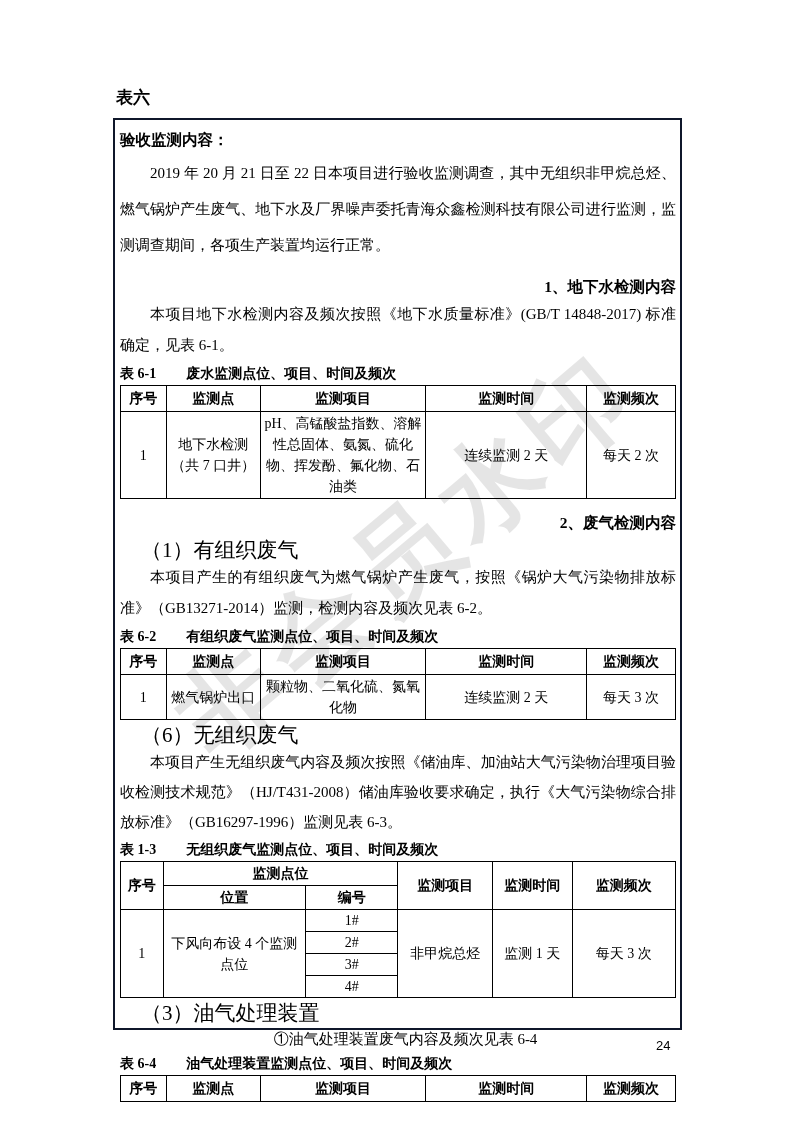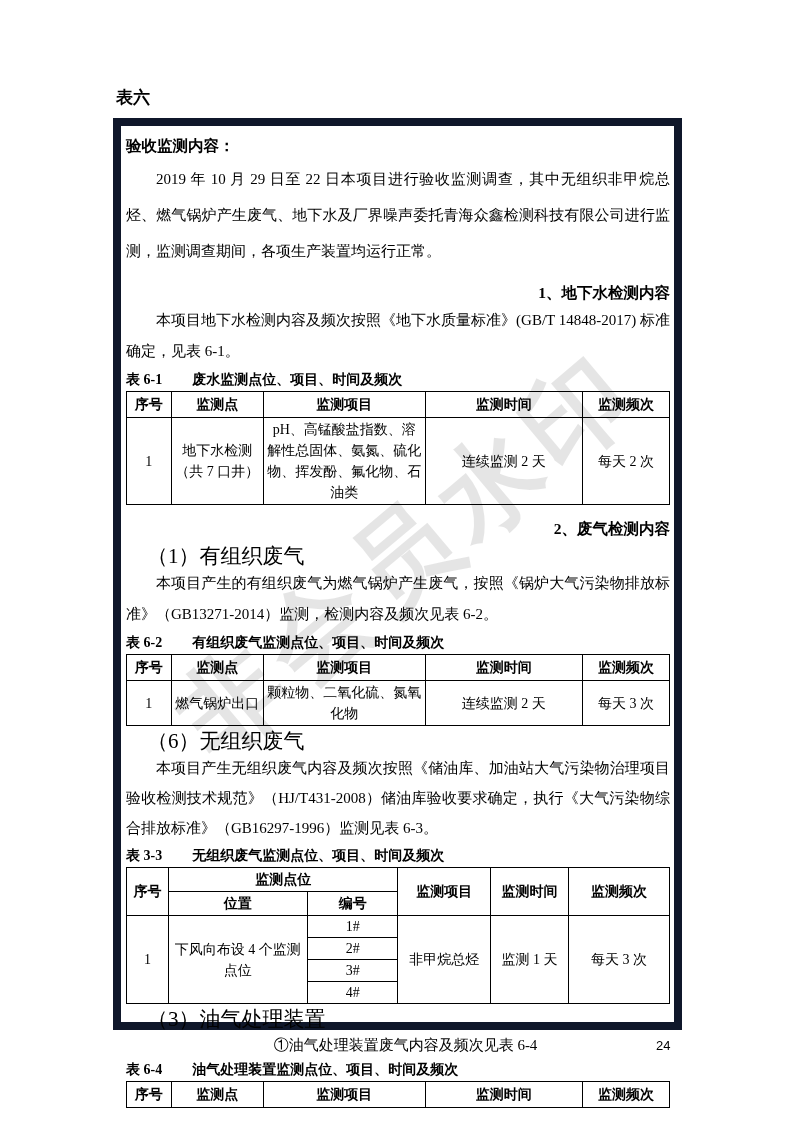--- a/index.html
+++ b/index.html
@@ -20,21 +20,21 @@
     transform: translate(-50%,-50%) rotate(-40deg);
     font-size: 102px; font-weight: bold;
     color: rgba(0,0,0,0.10);
     letter-spacing: 10px; white-space: nowrap;
     z-index: 0; pointer-events: none;
     font-family: "Liberation Sans", "DejaVu Sans", sans-serif;
   }
   .frame {
     position: absolute; left: 113px; top: 118px;
     width: 569px; height: 912px;
-    border: 8px solid #0f172a; box-sizing: border-box;
+    border: 2px solid #0f172a; box-sizing: border-box;
     padding: 5px 4px 0 5px;
     z-index: 1; background: transparent;
   }
   .h-main { font-size: 15.5px; font-weight: bold; line-height: 25px; margin: 2px 0 3px; }
   .h-sec  { font-size: 15.5px; font-weight: bold; line-height: 25px; margin: 11px 0 0; text-align: right; }
   .h-sub  { font-size: 21px; line-height: 24px; margin: 3px 0 0; text-indent: 1em; }
   .para   { font-size: 15px; text-indent: 2em; text-align: justify; margin: 0; }
   .lh36   { line-height: 36px; }
   .lh31   { line-height: 31px; }
   .lh30   { line-height: 30px; }
@@ -67,21 +67,21 @@
 <body>
 
 <div class="watermark">非会员水印</div>
 
 <div class="doc-label">表六</div>
 
 <div class="frame">
 
   <div class="h-main">验收监测内容：</div>
 
-  <p class="para lh36">2019 年 10 月 29 日至 22 日本项目进行验收监测调查，其中无组织非甲烷总烃、燃气锅炉产生废气、地下水及厂界噪声委托青海众鑫检测科技有限公司进行监测，监测调查期间，各项生产装置均运行正常。</p>
+  <p class="para lh36">2019 年 20 月 21 日至 22 日本项目进行验收监测调查，其中无组织非甲烷总烃、燃气锅炉产生废气、地下水及厂界噪声委托青海众鑫检测科技有限公司进行监测，监测调查期间，各项生产装置均运行正常。</p>
 
   <div class="h-sec">1、地下水检测内容</div>
   <p class="para lh31">本项目地下水检测内容及频次按照《地下水质量标准》(GB/T 14848-2017) 标准确定，见表 6-1。</p>
 
   <div class="tbl-caption">
     <span class="cap-label">表 6-1</span><span>废水监测点位、项目、时间及频次</span>
   </div>
   <table class="tbl" id="table-6-1">
     <colgroup>
         <col style="width:8.2%">
@@ -138,21 +138,21 @@
       <td>连续监测 2 天</td>
       <td>每天 3 次</td>
     </tr>
   </tbody>
     </table>
 
   <div class="h-sub">（6）无组织废气</div>
   <p class="para lh30">本项目产生无组织废气内容及频次按照《储油库、加油站大气污染物治理项目验收检测技术规范》（HJ/T431-2008）储油库验收要求确定，执行《大气污染物综合排放标准》（GB16297-1996）监测见表 6-3。</p>
 
   <div class="tbl-caption">
-    <span class="cap-label">表 3-3</span><span>无组织废气监测点位、项目、时间及频次</span>
+    <span class="cap-label">表 1-3</span><span>无组织废气监测点位、项目、时间及频次</span>
   </div>
   <table class="tbl" id="table-6-3">
     <colgroup>
         <col style="width:7.7%">
         <col style="width:25.6%">
         <col style="width:16.7%">
         <col style="width:17%">
         <col style="width:14.4%">
         <col style="width:18.6%">
       </colgroup>

